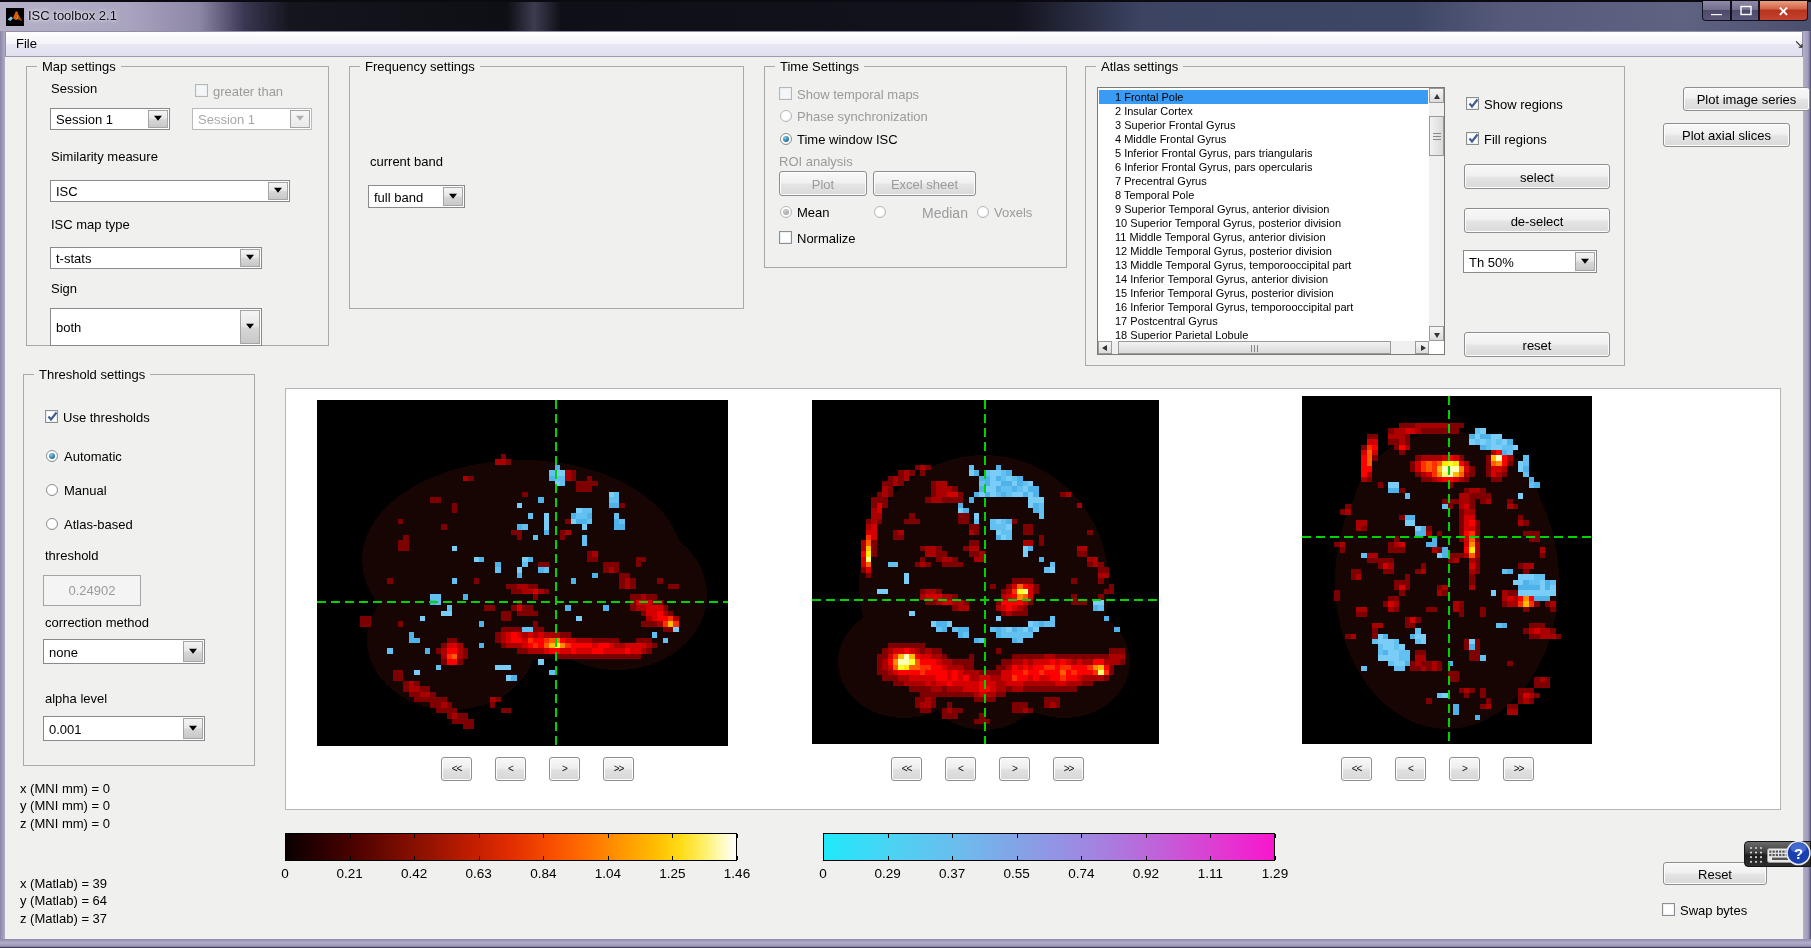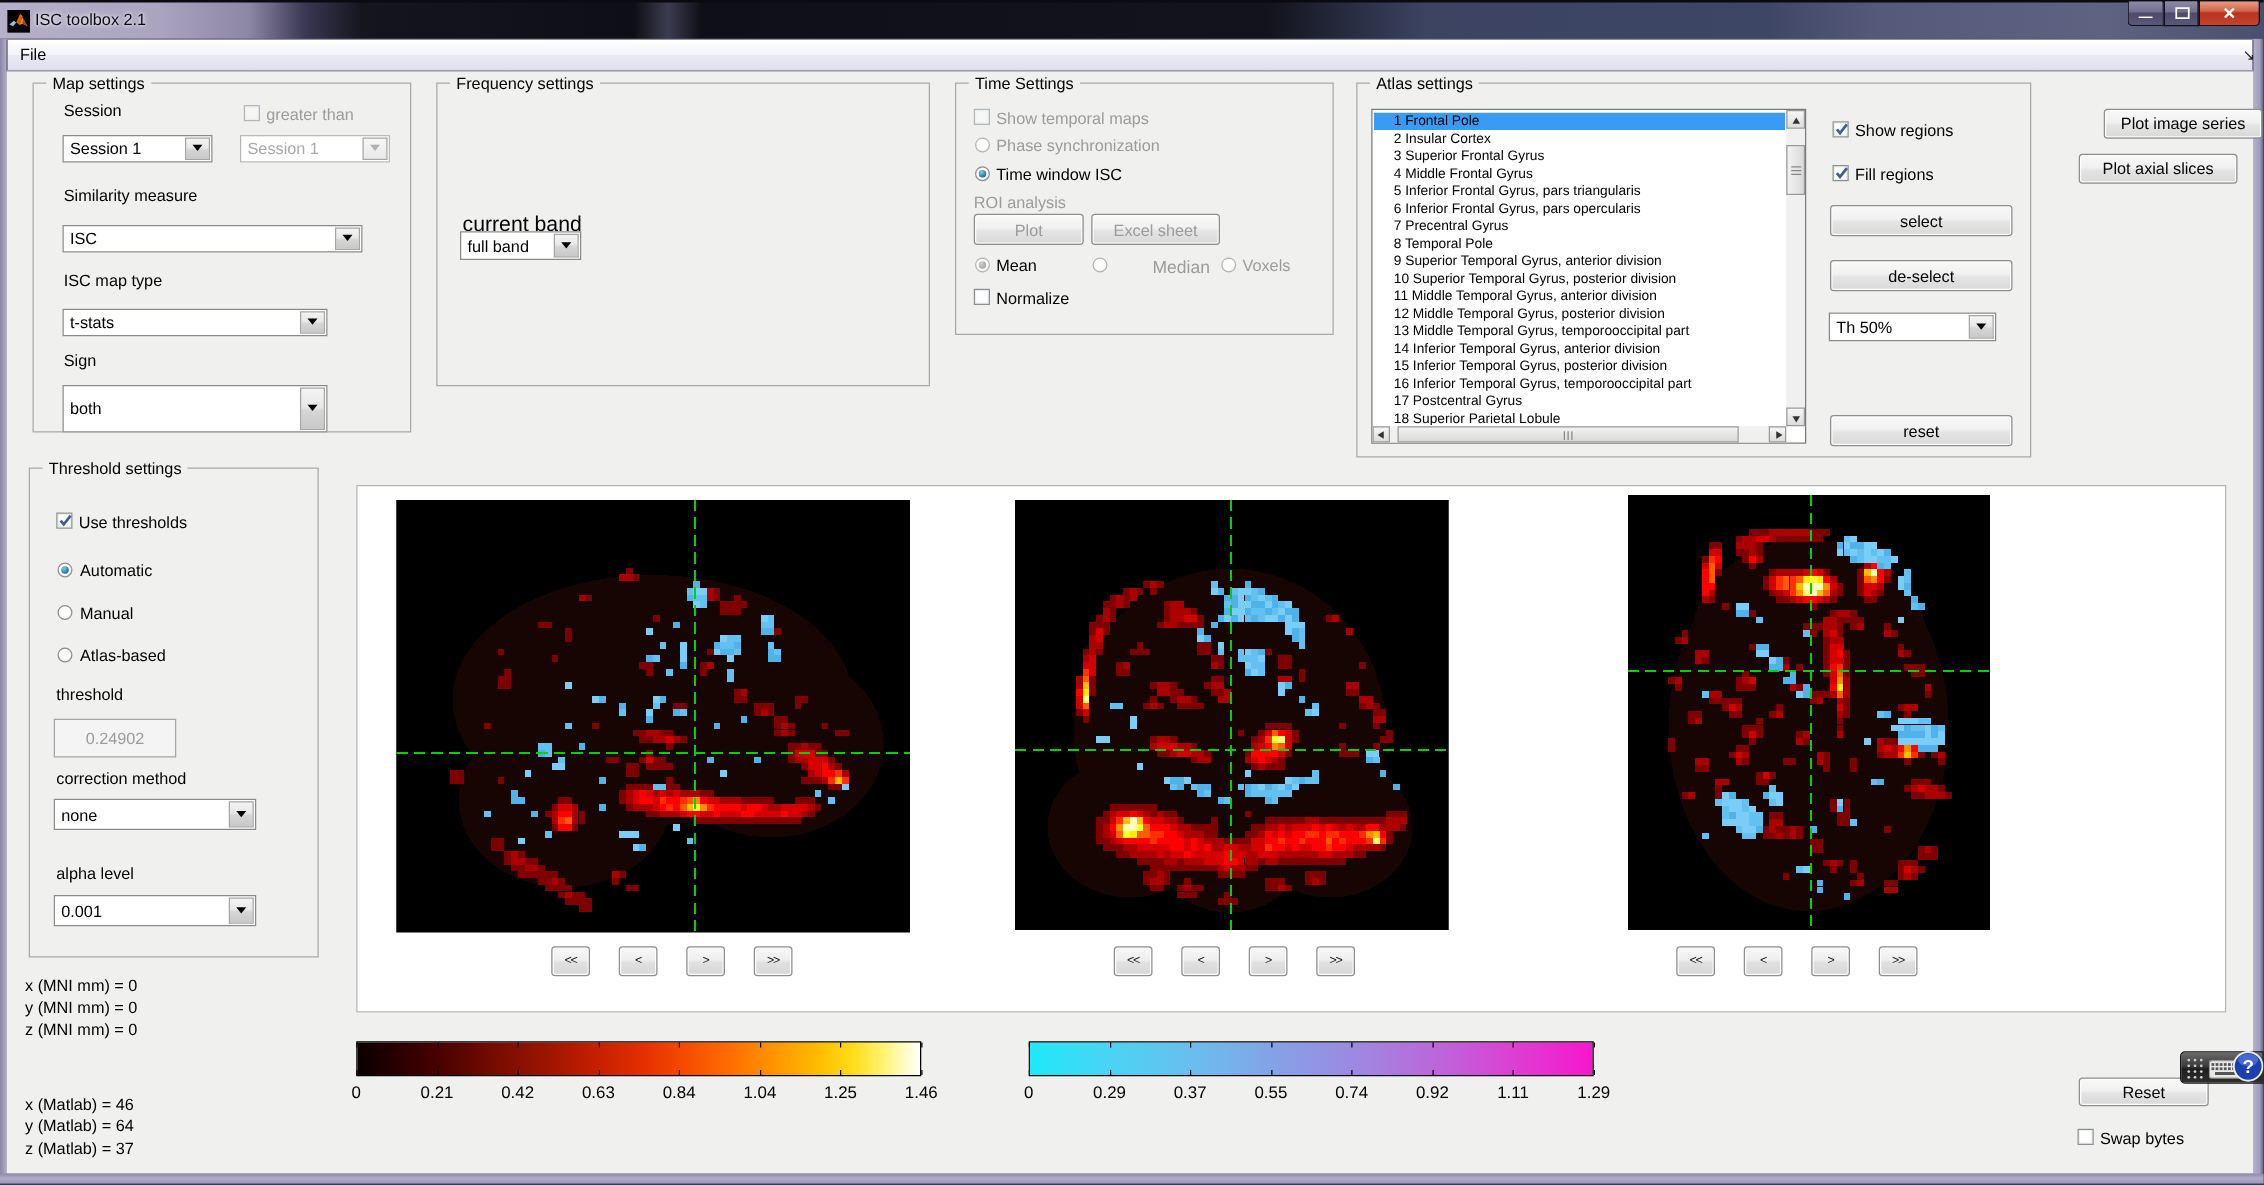--- a/index.html
+++ b/index.html
@@ -120,21 +120,21 @@
     <span class="cbtn"></span>
   </div>
 <div class="lbl" style="left:51px;top:281px;font-size:13px">Sign</div>
 <div class="combo" style="left:50px;top:308px;width:212px;height:38px">
     <span class="ctext">both</span>
     <span class="cbtn"></span>
   </div>
 <div class="abs gbox" style="left:349px;top:66px;width:395px;height:243px">
     <span class="glabel">Frequency settings</span>
   </div>
-<div class="lbl" style="left:370px;top:170px;font-size:17px">current band</div>
+<div class="lbl" style="left:370px;top:154px;font-size:13px">current band</div>
 <div class="combo" style="left:368px;top:185px;width:97px;height:23px">
     <span class="ctext">full band</span>
     <span class="cbtn"></span>
   </div>
 <div class="abs gbox" style="left:764px;top:66px;width:303px;height:202px">
     <span class="glabel">Time Settings</span>
   </div>
 <div class="check dis" style="left:779px;top:87px"></div>
 <div class="lbl gray" style="left:797px;top:87px;font-size:13px">Show temporal maps</div>
 <div class="radio dis" style="left:780px;top:110px"></div>
@@ -257,21 +257,21 @@
     <span class="cbtn"></span>
   </div>
 <div class="lbl" style="left:45px;top:691px;font-size:13px">alpha level</div>
 <div class="combo" style="left:43px;top:716px;width:162px;height:25px">
     <span class="ctext">0.001</span>
     <span class="cbtn"></span>
   </div>
 <div class="lbl" style="left:20px;top:781px;font-size:13px">x (MNI mm) = 0</div>
 <div class="lbl" style="left:20px;top:798px;font-size:13px">y (MNI mm) = 0</div>
 <div class="lbl" style="left:20px;top:816px;font-size:13px">z (MNI mm) = 0</div>
-<div class="lbl" style="left:20px;top:876px;font-size:13px">x (Matlab) = 46</div>
+<div class="lbl" style="left:20px;top:876px;font-size:13px">x (Matlab) = 39</div>
 <div class="lbl" style="left:20px;top:893px;font-size:13px">y (Matlab) = 64</div>
 <div class="lbl" style="left:20px;top:911px;font-size:13px">z (Matlab) = 37</div>
 <div id="imgpanel" class="abs"></div>
 <div class="navbtn" style="left:441px;top:757px">&lt;&lt;</div>
 <div class="navbtn" style="left:495px;top:757px">&lt;</div>
 <div class="navbtn" style="left:549px;top:757px">&gt;</div>
 <div class="navbtn" style="left:603px;top:757px">&gt;&gt;</div>
 <div class="navbtn" style="left:891px;top:757px">&lt;&lt;</div>
 <div class="navbtn" style="left:945px;top:757px">&lt;</div>
 <div class="navbtn" style="left:999px;top:757px">&gt;</div>

